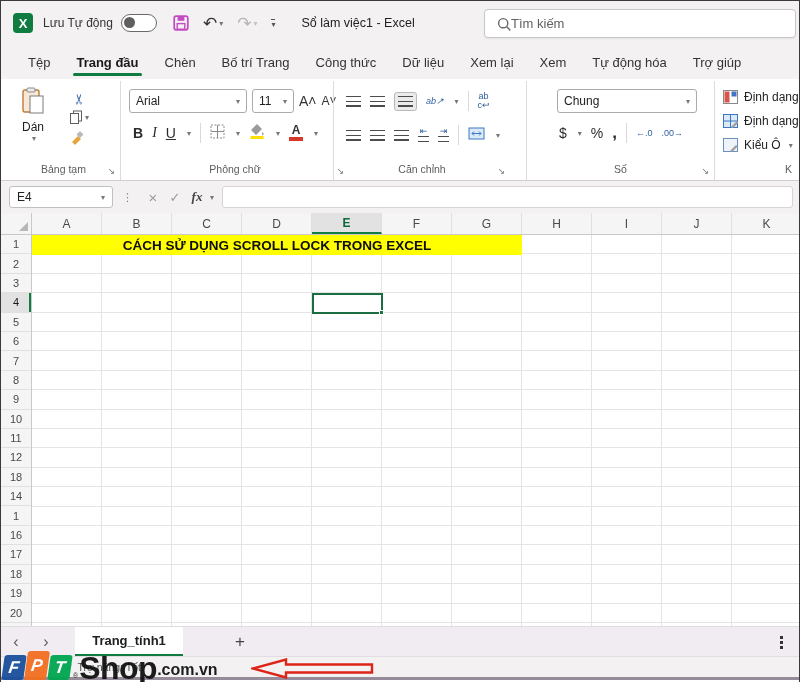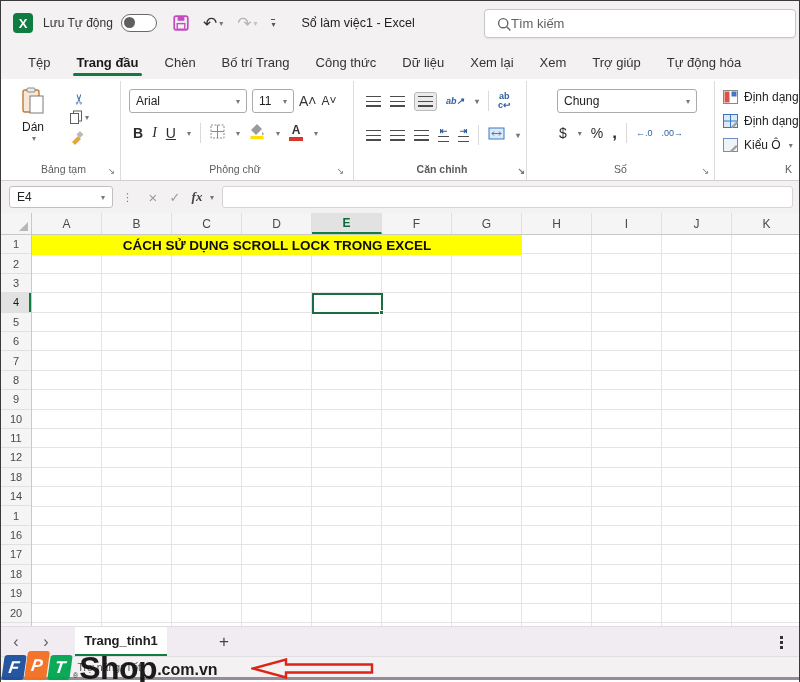--- a/index.html
+++ b/index.html
@@ -82,21 +82,21 @@
       repeating-linear-gradient(to right, transparent 0 69px, #e4e4e4 69px 70px),
       repeating-linear-gradient(to bottom, transparent 0 18.4px, #e4e4e4 18.4px 19.4px); }
   .banner { position: absolute; left: 0; top: 0; width: 490px; height: 20px; background: #FFFF00;
     display: flex; align-items: center; justify-content: center; font-size: 13.5px; font-weight: 700; color: #0d0d0d; text-align: center; }
   .selcell { position: absolute; left: 280px; top: 58.2px; width: 71px; height: 20.4px; border: 2px solid #1a6e41; }
   .selcell .handle { position: absolute; right: -3px; bottom: -3px; width: 5px; height: 5px; background: #1a6e41; border: 1px solid #fff; }
 
   
   .sheettabbar { position: relative; height: 30px; background: #f1ecf1; display: flex; align-items: stretch; border-top: 1px solid #e0dbe0; }
   .navarrow { width: 30px; display: flex; align-items: center; justify-content: center; color: #5f5f5f; font-size: 16px; }
-  .sheettab { margin-left: 14px; width: 92px; background: #fff; display: flex; align-items: center; justify-content: center;
+  .sheettab { margin-left: 14px; width: 108px; background: #fff; display: flex; align-items: center; justify-content: center;
     font-size: 13px; font-weight: 600; color: #202020; border-bottom: 2.5px solid #107C41; }
   .addsheet { margin-left: 42px; width: 30px; display: flex; align-items: center; justify-content: center; font-size: 17px; color: #444; }
   .kebab { position: absolute; right: 16px; top: 9px; width: 3px; height: 3px; background: #333;
     box-shadow: 0 5px 0 #333, 0 10px 0 #333; }
 
   
   .statusbar { position: relative; height: 24px; background: #f3f1f2; border-top: 1px solid #e2dde2;
     border-bottom: 3px solid #968b99; display: flex; align-items: center; }
   .acc-wrap { margin-left: 64px; display: flex; align-items: center; gap: 4px; color: #4e4e4e; font-size: 10.5px; }
   .acc-ico { font-size: 10px; color: #4e4e4e; }
@@ -152,22 +152,22 @@
 
   <div class="tabrow">
     <div class="rtab">Tệp</div>
     <div class="rtab active">Trang đầu</div>
     <div class="rtab">Chèn</div>
     <div class="rtab">Bố trí Trang</div>
     <div class="rtab">Công thức</div>
     <div class="rtab">Dữ liệu</div>
     <div class="rtab">Xem lại</div>
     <div class="rtab">Xem</div>
+    <div class="rtab">Tự động hóa</div>
     <div class="rtab">Trợ giúp</div>
-    <div class="rtab">Tự động hóa</div>
   </div>
 
   <div class="ribbon">
 
     <div class="rgroup" style="left:6px; width:113px;">
       <div style="position:absolute; left:14px; top:6px; text-align:center;">
         <svg width="24" height="28" viewBox="0 0 24 28">
           <rect x="2" y="3" width="16" height="22" rx="2" fill="#f7e8d8" stroke="#c07b38" stroke-width="1.4"></rect>
           <rect x="6" y="1" width="8" height="4" rx="1" fill="#ececec" stroke="#8a8a8a"></rect>
           <rect x="9" y="9" width="13" height="17" fill="#fff" stroke="#7a7a7a"></rect>
@@ -233,21 +233,21 @@
         <span style="display:inline-block; text-align:center;">
           <span style="display:block; font-size:12px; font-weight:700; color:#333; line-height:11px;">A</span>
           <span style="display:block; width:14px; height:3.5px; background:#d8382a; margin-top:1px;"></span>
         </span>
           <span class="chev">▾</span>
       </div>
       <div class="grp-label">Phông chữ</div>
       <div class="launcher">↘</div>
     </div>
 
-    <div class="rgroup" style="left:352px; width:177px;font-weight:bold;">
+    <div class="rgroup" style="left:332px; width:177px;">
       <div style="position:absolute; left:12px; top:10px;" class="btn-row">
         <span class="bars"></span>
         <span class="bars"></span>
         <span class="selbox">
             <span class="bars" style="display:block;"></span>
           </span>
         <span class="mini" style="font-style:italic;"><span>ab</span>↗</span>
           <span class="chev">▾</span>
         <span class="vline" style="height:20px;"></span>
         <span class="mini">

